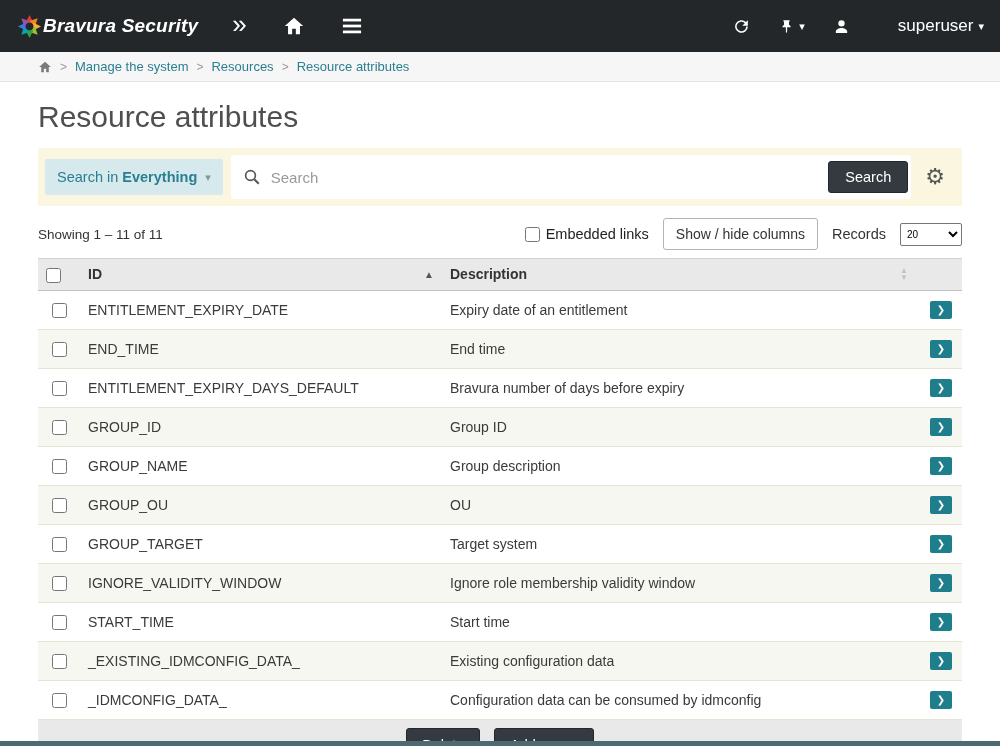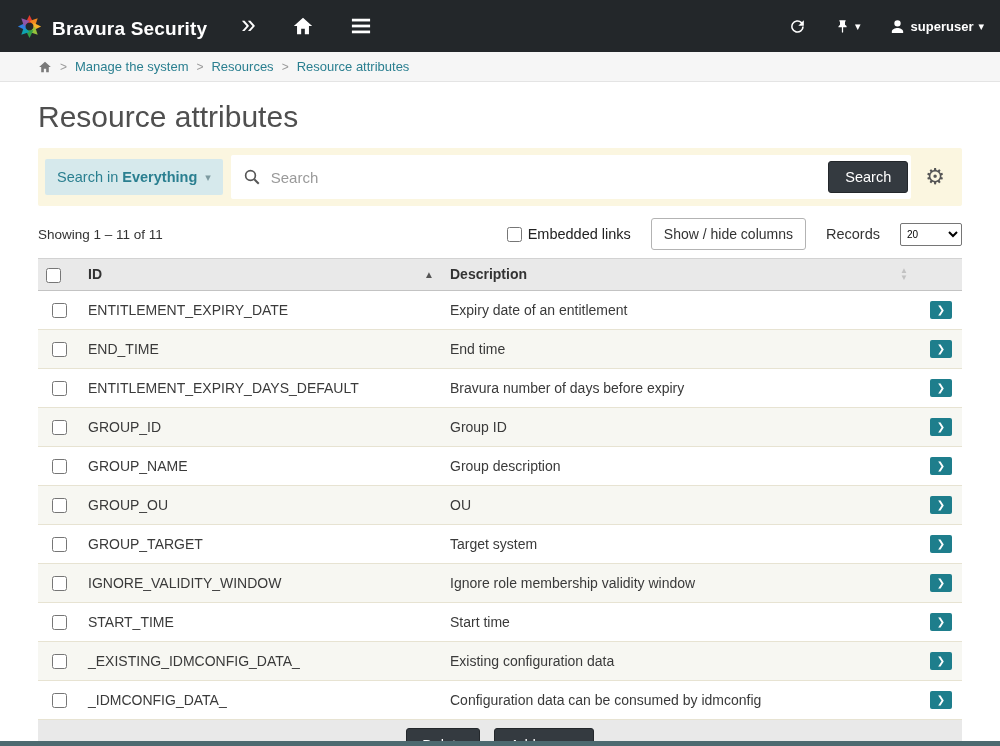--- a/index.html
+++ b/index.html
@@ -14,28 +14,28 @@
 
   
   .topbar {
     height: 52px;
     background: #23272a;
     display: flex;
     align-items: center;
     padding: 0 16px;
     color: #fff;
   }
-  .brand { display: flex; align-items: flex-end; gap: 9px; cursor: pointer; }
+  .brand { display: flex; align-items: center; cursor: pointer; font-style: italic; }
   .brand-name { font-size: 19px; font-weight: bold; letter-spacing: .2px; white-space: nowrap; }
   .topbar-left-icons { display: flex; align-items: center; gap: 36px; margin-left: 34px; }
   .chevron-double { font-size: 26px; line-height: 1; cursor: pointer; padding-bottom: 4px; }
   .icon-btn { cursor: pointer; display: flex; align-items: center; gap: 5px; }
   .topbar-right { margin-left: auto; display: flex; align-items: center; gap: 28px; }
   .caret { font-size: 11px; line-height: 1; color: #fff; }
-  .user-name { font-size: 13px; font-weight: bold; }
+  .user-name { font-size: 17px; font-weight: normal; margin-left: 43px; }
 
   
   .breadcrumb {
     height: 30px;
     background: #f6f6f6;
     border-bottom: 1px solid #e4e4e4;
     display: flex;
     align-items: center;
     gap: 8px;
     padding: 0 38px;
@@ -113,21 +113,21 @@
 
   
   .controls {
     margin: 12px 38px 8px;
     display: flex;
     align-items: center;
     font-size: 14px;
     color: #333;
   }
   .showing { font-size: 13.5px; color: #333; }
-  .controls-right { margin-left: auto; display: flex; align-items: center; gap: 20px; }
+  .controls-right { margin-left: auto; display: flex; align-items: center; gap: 14px; }
   .check-group { display: flex; align-items: center; gap: 6px; font-size: 14.5px; color: #222; }
   .check-group input { width: 15px; height: 15px; cursor: pointer; }
   .btn-light {
     background: #fff;
     border: 1px solid #b3b3b3;
     border-radius: 3px;
     padding: 7px 12px;
     font-size: 14px;
     font-family: "Liberation Sans", sans-serif;
     color: #333;

